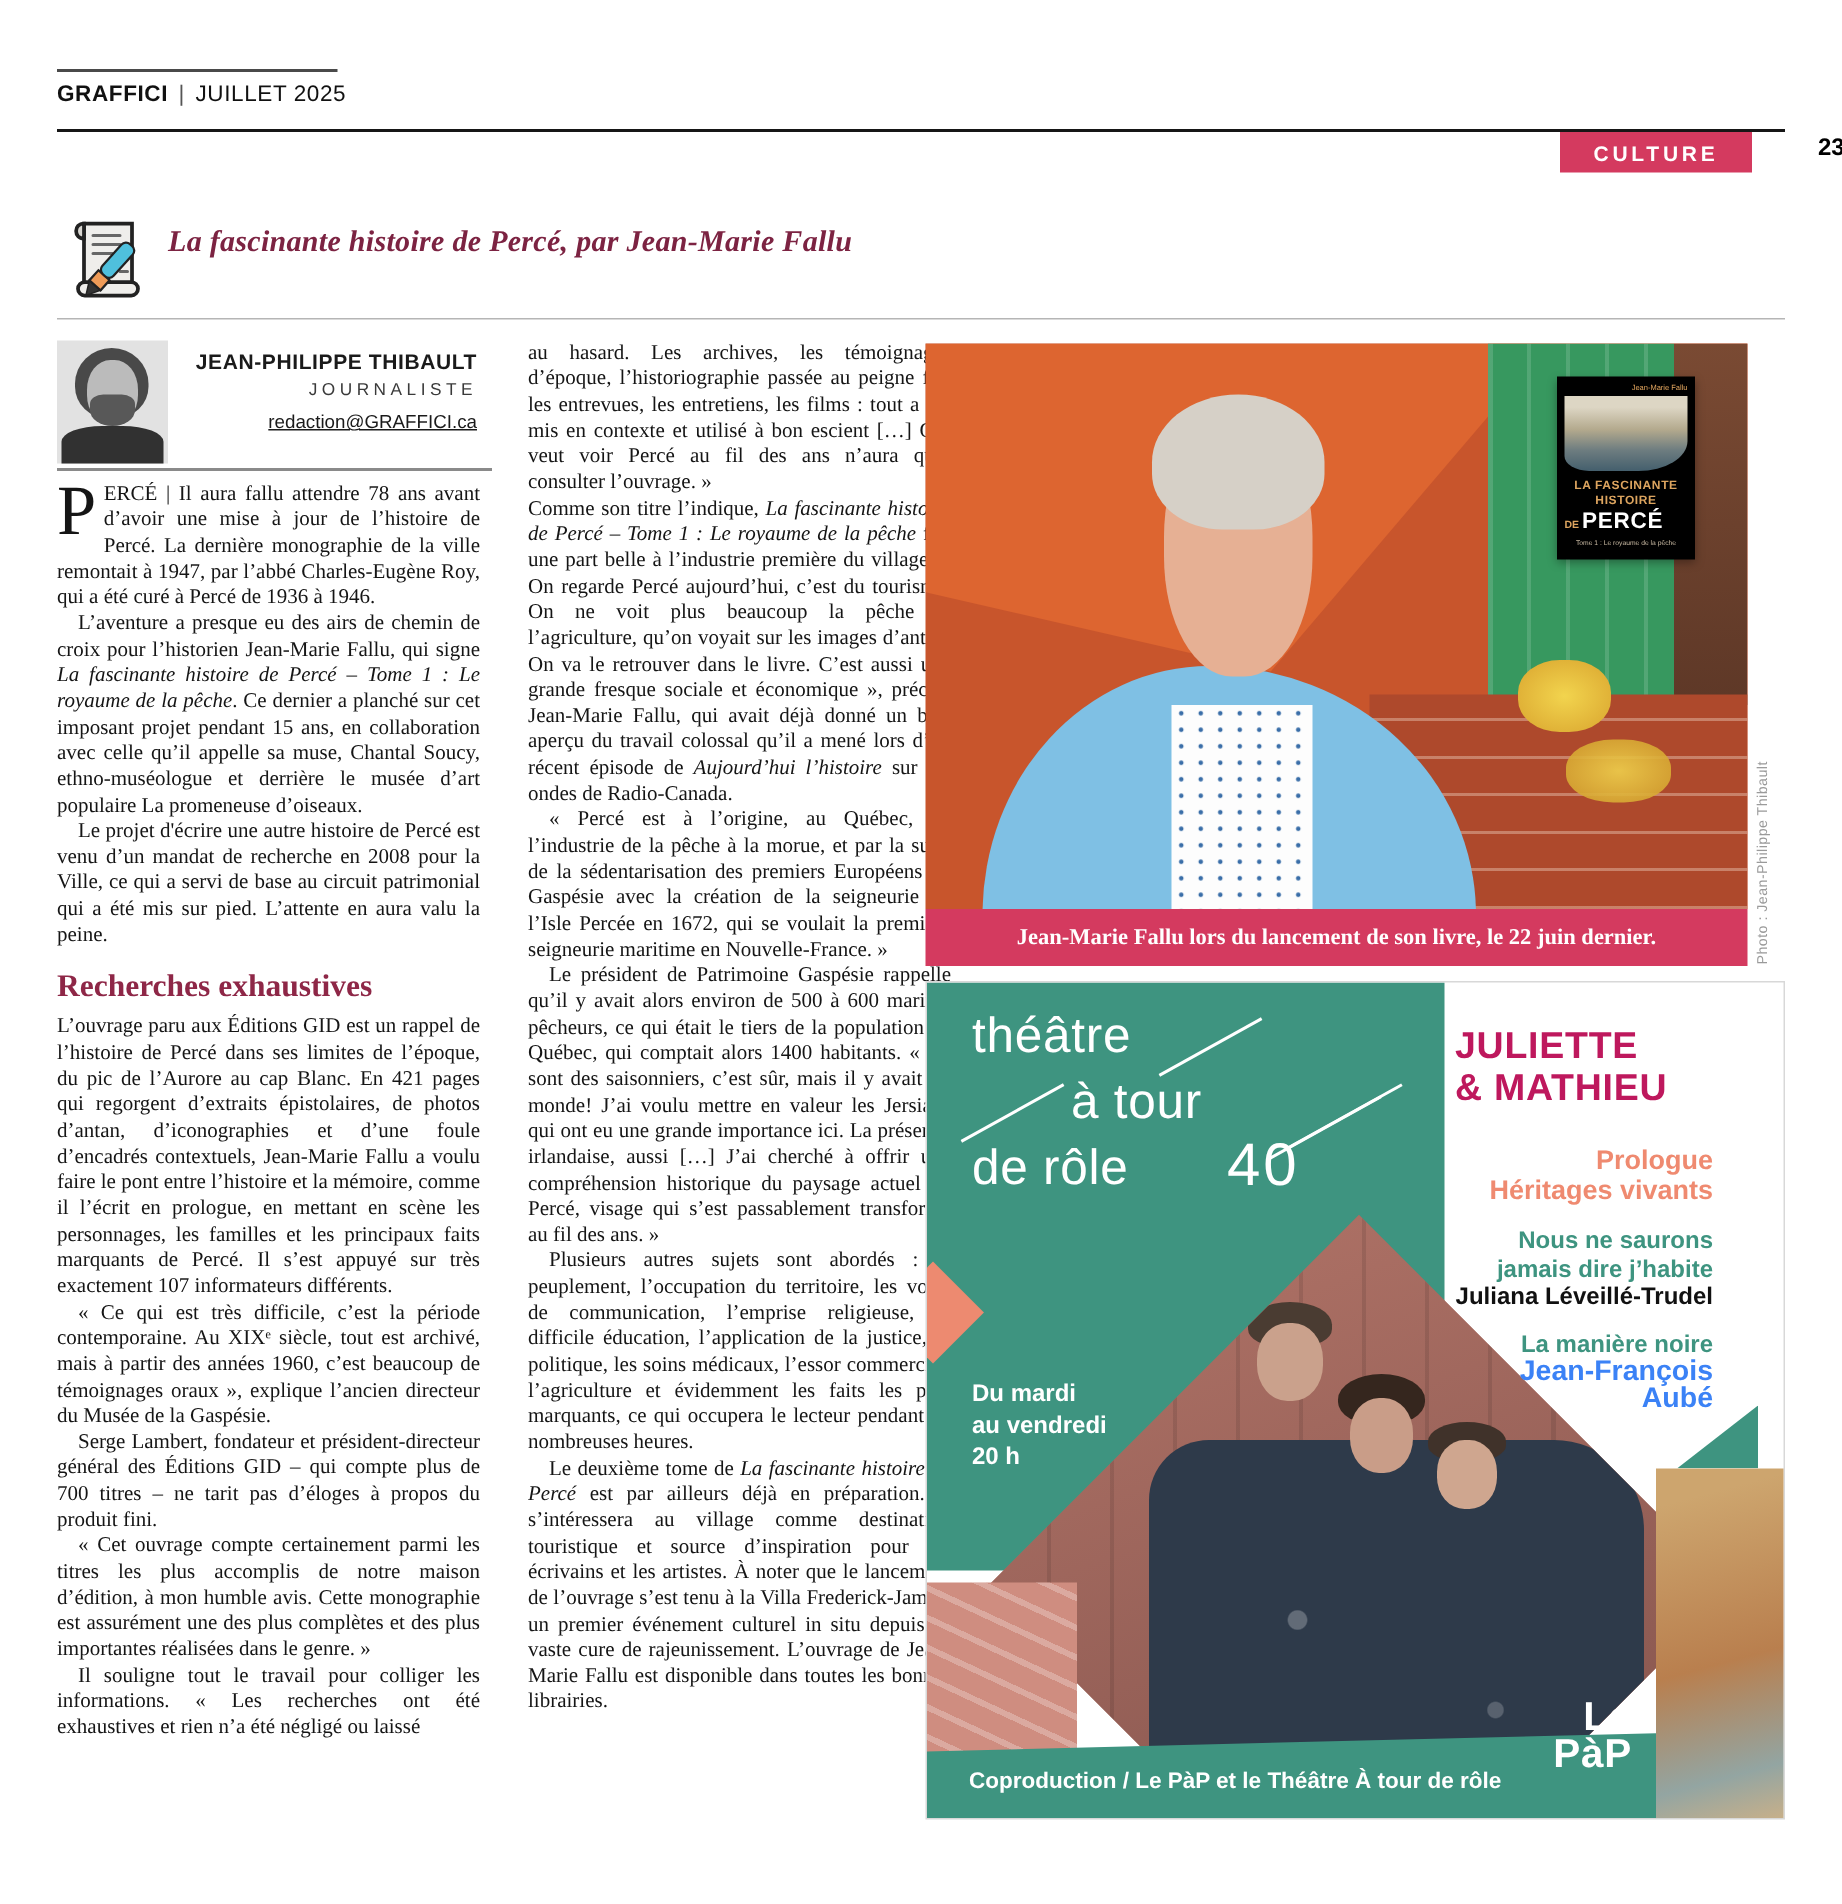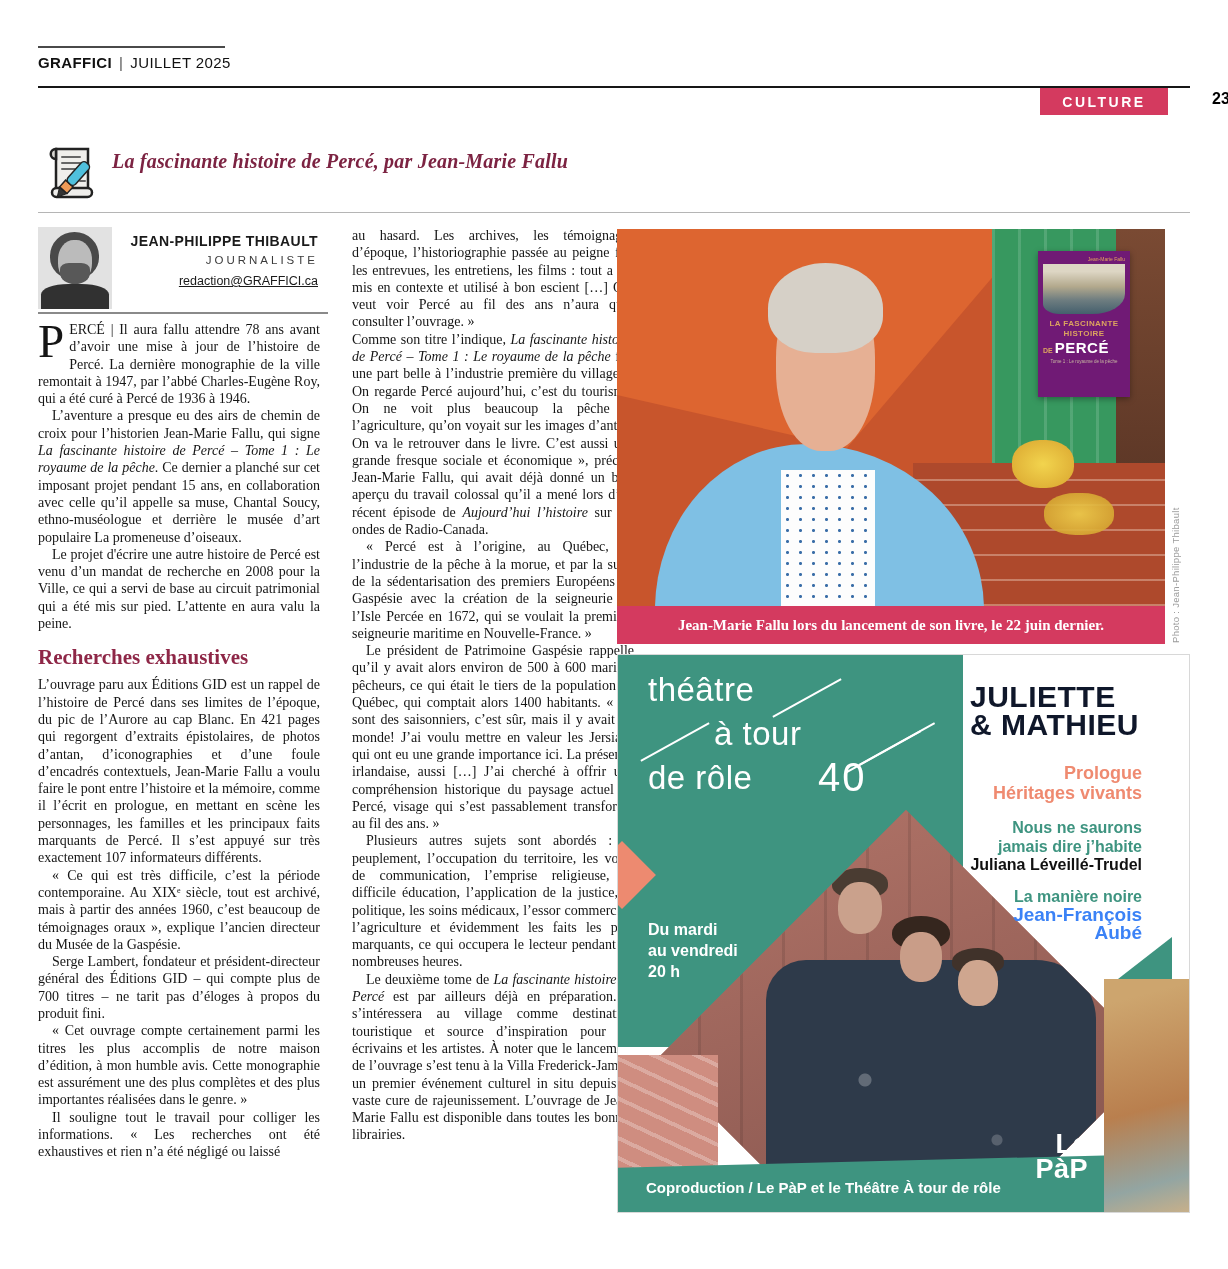--- a/index.html
+++ b/index.html
@@ -53,21 +53,21 @@
   .corn1{position:absolute;left:72%;top:56%;width:62px;height:48px;border-radius:45%;
         background:radial-gradient(#f2d44e,#d9a42e);}
   .corn2{position:absolute;left:78%;top:70%;width:70px;height:42px;border-radius:45%;
         background:radial-gradient(#efd04c,#cf9b2a);opacity:.9;}
   .jacket{position:absolute;left:7%;top:57%;width:60%;height:44%;background:#7fc0e4;
         border-radius:46% 54% 0 0/100% 100% 0 0;}
   .shirt{position:absolute;left:30%;top:64%;width:17%;height:36%;background:#fdfdfd;
         background-image:radial-gradient(circle,#3a6ea8 1.2px,transparent 1.8px);background-size:13px 11px;}
   .head{position:absolute;left:29%;top:13%;width:18%;height:46%;background:#e6b094;border-radius:46%;}
   .hairm{position:absolute;left:27.5%;top:9%;width:21%;height:24%;background:#d6d0c7;border-radius:55% 55% 45% 45%;}
-  .book{position:absolute;left:421px;top:22px;width:92px;height:146px;background:#701a75;
+  .book{position:absolute;left:421px;top:22px;width:92px;height:122px;background:#000000;
         box-shadow:0 2px 6px rgba(0,0,0,.35);padding:5px 5px 0 5px;box-sizing:border-box;text-align:center;}
   .book-author{font-size:5px;color:#e2a55e;text-align:right;line-height:6px;}
   .book-art{margin-top:2px;height:50px;background:linear-gradient(#ddd6c4 15%,#b3a98d 45%,#6e7d80 72%,#445f6d);
         border-radius:0 0 40% 20%;}
   .book-t{font-weight:bold;color:#dca45f;font-size:8px;letter-spacing:.4px;line-height:10px;margin-top:5px;}
   .book-t + .book-t{margin-top:0;}
   .book-row{display:flex;align-items:baseline;justify-content:flex-start;gap:2px;}
   .book-de{font-weight:bold;color:#dca45f;font-size:7px;}
   .book-perce{font-weight:bold;color:#fff;font-size:15px;letter-spacing:.5px;}
   .book-sub{font-size:4.5px;color:#c8b9a2;margin-top:3px;}
@@ -98,21 +98,21 @@
   .ad-coral{position:absolute;left:-20px;top:196px;width:48px;height:48px;background:#ed8a70;transform:rotate(45deg);}
   .ad-wordmark{position:absolute;color:#fff;font-size:33px;letter-spacing:.5px;font-weight:400;}
   .wm1{left:30px;top:16px;} .wm2{left:96px;top:60px;} .wm3{left:30px;top:104px;}
   .slash{position:absolute;height:2px;background:#fff;transform:rotate(-29deg);}
   .sl1{left:150px;top:42px;width:78px;} .sl2{left:18px;top:86px;width:78px;}
   .sl3{left:222px;top:96px;width:86px;} .sl4{left:236px;top:88px;width:86px;}
   .ad-40{position:absolute;left:200px;top:100px;color:#fff;font-size:40px;font-weight:300;letter-spacing:2px;}
   .ad-dates{position:absolute;left:44px;top:188px;color:#fff;font-weight:bold;font-size:29px;line-height:32px;}
   .ad-sched{position:absolute;left:30px;top:264px;color:#fff;font-weight:bold;font-size:16px;line-height:21px;}
   .ad-right{position:absolute;left:352px;top:28px;width:172px;text-align:right;}
-  .ad-right h3{margin:0;text-align:left;color:#0f172a;font-size:30px;line-height:28px;letter-spacing:.5px;}
+  .ad-right h3{margin:0;text-align:left;color:#be185d;font-size:25px;line-height:28px;letter-spacing:.5px;}
   .ad-prologue{margin-top:24px;color:#ef8a70;font-weight:bold;font-size:18px;line-height:20px;}
   .ad-p1t{margin-top:15px;color:#3e9480;font-weight:bold;font-size:16px;line-height:19px;}
   .ad-p1a{color:#111;font-weight:bold;font-size:16px;line-height:18px;}
   .ad-p2t{margin-top:13px;color:#3e9480;font-weight:bold;font-size:16px;line-height:19px;}
   .ad-p2a{color:#3b82f6;font-weight:bold;font-size:19px;line-height:18px;}
   .ad-tri{position:absolute;left:500px;top:282px;width:54px;height:42px;background:#3e9480;
       clip-path:polygon(100% 0,100% 100%,0 100%);}
   .ad-paint{position:absolute;left:486px;top:324px;width:87px;height:234px;
       background:linear-gradient(165deg,#cda56e 10%,#b97f4e 55%,#93a5a2 85%,#c9b089);}
   .ad-band{position:absolute;left:0;top:498px;width:486px;height:61px;background:#3e9480;

